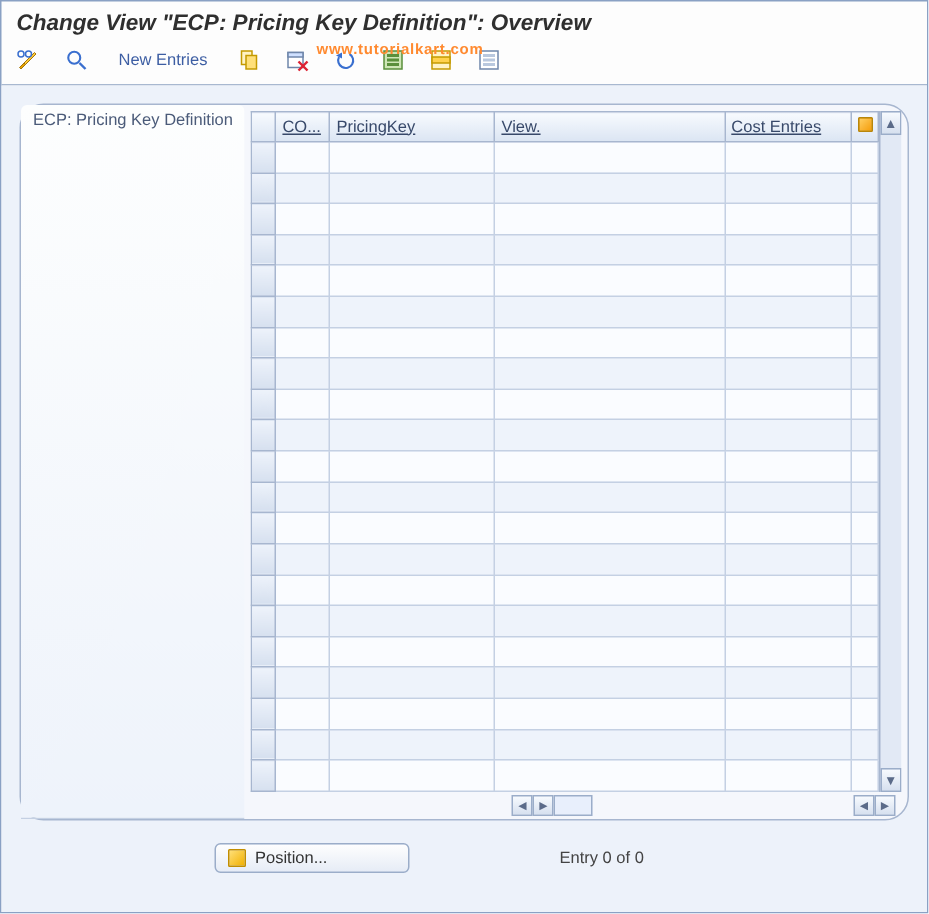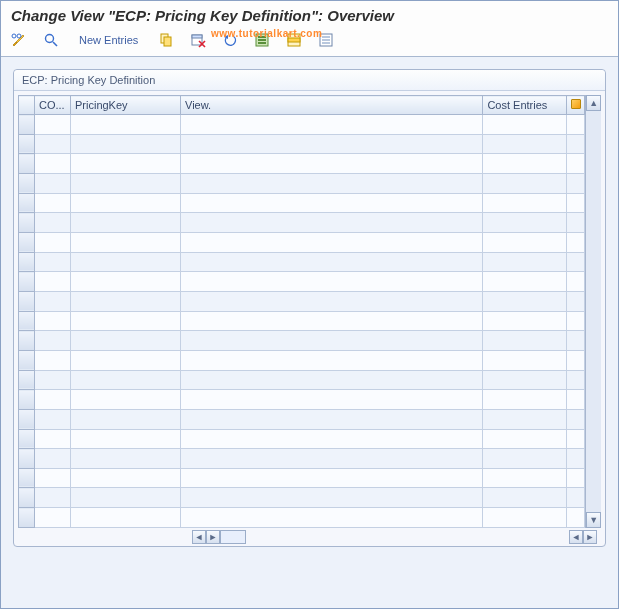--- a/index.html
+++ b/index.html
@@ -82,24 +82,23 @@
     background: #edf2fa;
     padding: 12px;
     position: relative;
     display: flex;
     flex-direction: column;
   }
 
   
   .groupbox {
     border: 1px solid #a7b6cf;
-    border-radius: 4px;
+    border-radius: 16px;
     background: #f5f7fc;
     display: flex;
-    flex-direction: column;
     height: 478px;
   }
   .group-title {
     padding: 4px 8px;
     font-size: 11px;
     color: #4b5b79;
     border-bottom: 1px solid #c4d0e3;
     background: linear-gradient(#fdfefe, #eef3fb);
     border-top-left-radius: 4px;
     border-top-right-radius: 4px;
@@ -127,20 +126,21 @@
   thead th {
     background: linear-gradient(#f7fafe, #dbe5f3);
     border: 1px solid #a7b6cf;
     text-align: left;
     padding: 3px 4px;
     color: #38496a;
     font-weight: normal;
     height: 18px;
     overflow: hidden;
     white-space: nowrap;
+    text-decoration: underline;
   }
   tbody td {
     border: 1px solid #c4d0e3;
     height: 18px;
     padding: 0 4px;
     background: #fafcff;
   }
   tbody tr:nth-child(even) td { background: #eef3fb; }
   .row-selector {
     width: 16px;
@@ -524,14 +524,21 @@
           <div class="btn">◄</div>
           <div class="btn">►</div>
           <div class="track"></div>
           <div class="gap"></div>
           <div class="btn">◄</div>
           <div class="btn">►</div>
         </div>
       </div>
     </div>
 
+    <div class="footer">
+      <div class="position-btn">
+        <span class="pos-icon"></span>
+        <span>Position...</span>
+      </div>
+      <div class="entry-status">Entry 0 of 0</div>
+    </div>
   </div>
 </div>
 
 </body></html>

